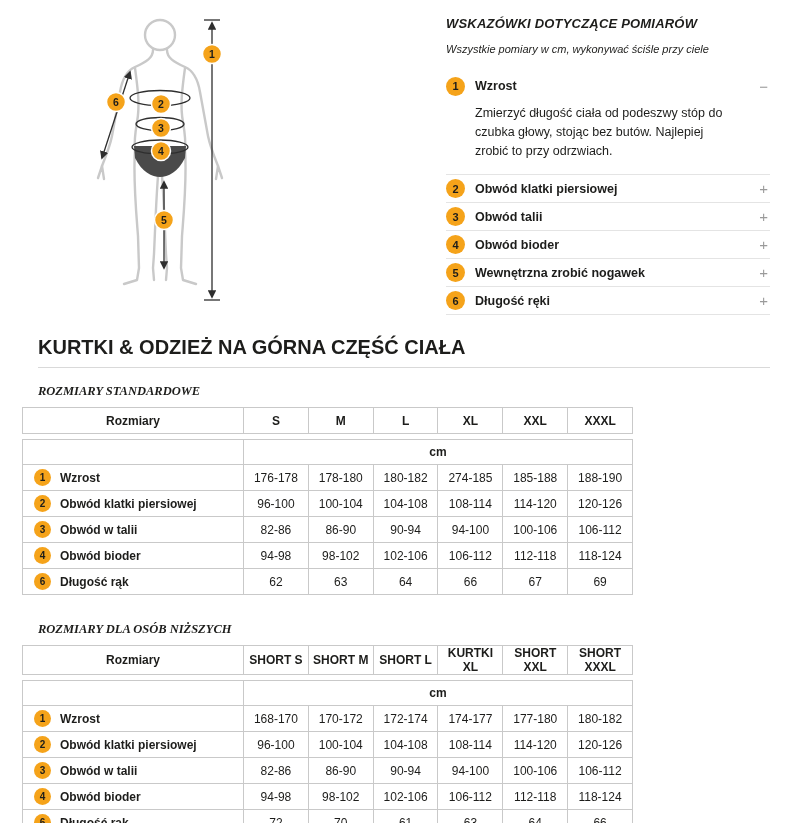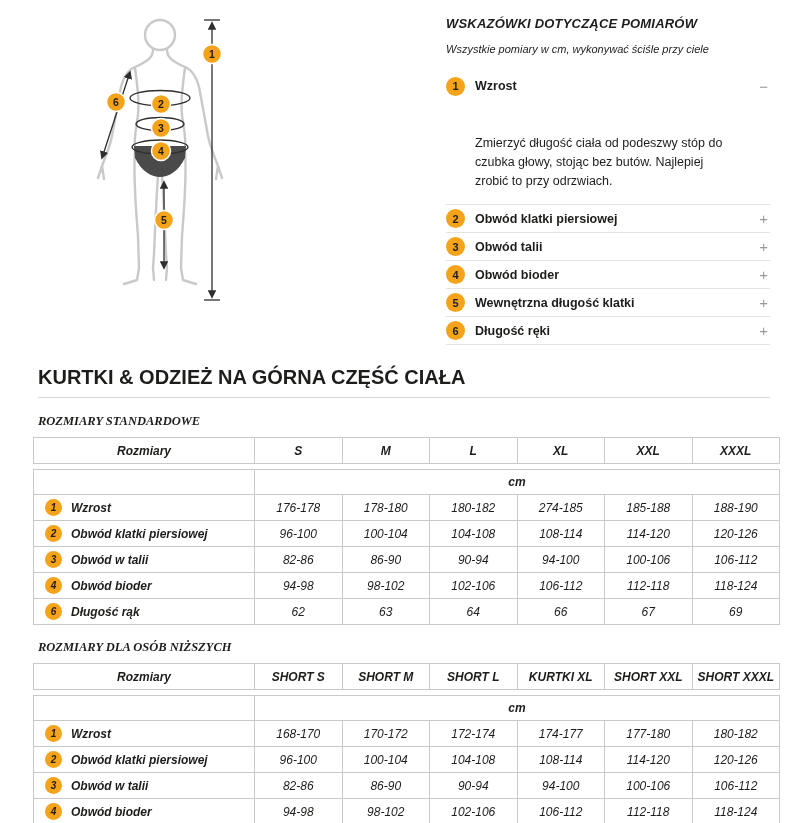--- a/index.html
+++ b/index.html
@@ -23,28 +23,28 @@
   .acc-item{border-bottom:1px solid var(--divider);}
   .acc-head{display:flex;align-items:center;gap:10px;min-height:27px;cursor:pointer;}
   .acc-item.open .acc-head{min-height:30px;}
   .badge{
     flex:none;width:19px;height:19px;border-radius:50%;background:var(--accent);
     color:#1d1d1b;font-size:11px;font-weight:bold;
     display:inline-flex;align-items:center;justify-content:center;
   }
   .acc-label{font-weight:bold;font-size:12.5px;}
   .acc-icon{margin-left:auto;color:var(--muted);font-size:15px;line-height:1;padding-right:2px;}
-  .acc-content{padding:3px 40px 14px 29px;font-size:12.5px;line-height:1.5;margin-top:30px;}
+  .acc-content{padding:3px 40px 14px 29px;font-size:12.5px;line-height:1.5;}
 
   .section-title{font-size:20px;font-weight:bold;margin:22px 22px 0 38px;line-height:20px;}
   .section-rule{border:none;border-top:1px solid #d9d9d9;margin:10px 22px 0 38px;}
   .table-heading{font-style:italic;font-weight:bold;font-size:12.5px;margin:16px 0 8px 38px;font-family:Liberation Serif, serif;}
-  .table-heading.second{margin-top:15px;}
-
-  table.size-table{border-collapse:collapse;table-layout:fixed;width:747px;margin-left:33px;font-size:12px;font-style:italic;}
+  .table-heading.second{margin-top:27px;}
+
+  table.size-table{border-collapse:collapse;table-layout:fixed;width:611px;margin-left:22px;font-size:12px;}
   .size-table col.c-label{width:221px;}
   .size-table th,.size-table td{
     border:1px solid var(--tbl-border);height:26px;text-align:center;padding:0;font-weight:normal;
     color:var(--text);
   }
   .size-table thead th{font-weight:bold;font-size:12px;}
   .gap-row td{border:none;height:6px;}
   .cm-row td{font-weight:bold;height:25px;}
   td.label-cell{text-align:left;}
   .label-inner{display:flex;align-items:center;gap:9px;padding-left:11px;}
@@ -153,21 +153,21 @@
         <div class="acc-head">
           <span class="badge">4</span>
           <span class="acc-label">Obwód bioder</span>
           <span class="acc-icon">+</span>
         </div>
       </div>
 
       <div class="acc-item">
         <div class="acc-head">
           <span class="badge">5</span>
-          <span class="acc-label">Wewnętrzna długość klatki</span>
+          <span class="acc-label">Wewnętrzna zrobić nogawek</span>
           <span class="acc-icon">+</span>
         </div>
       </div>
 
       <div class="acc-item">
         <div class="acc-head">
           <span class="badge">6</span>
           <span class="acc-label">Długość ręki</span>
           <span class="acc-icon">+</span>
         </div>

